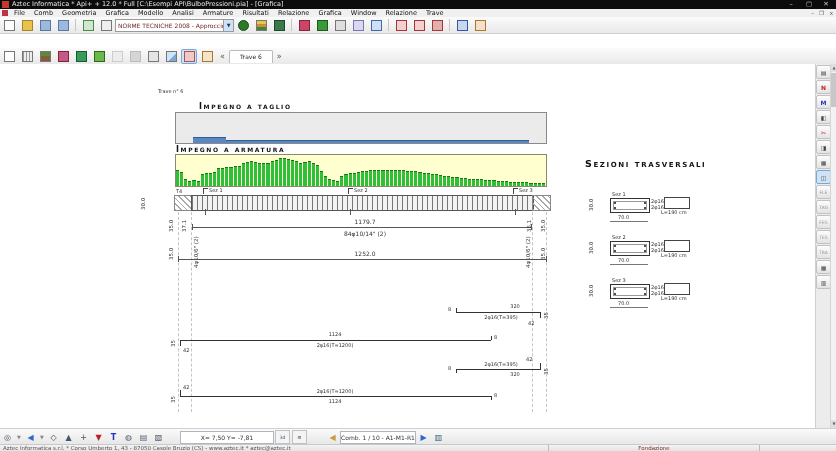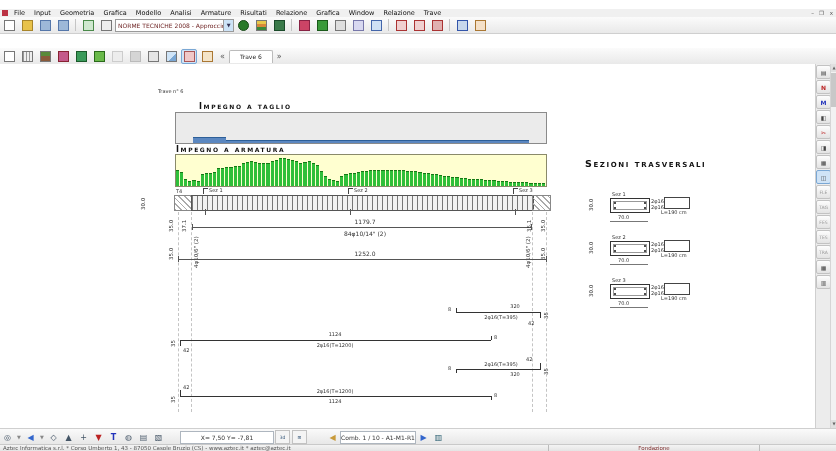--- a/index.html
+++ b/index.html
@@ -81,26 +81,33 @@
   .statusbar{left:0;top:444px;width:836px;height:7px;background:linear-gradient(#f3f3f3,#e2e2e2);
              border-top:1px solid #c9c9c9;font-size:5.5px;line-height:7px;color:#555;white-space:nowrap;}
   .scell{position:absolute;top:0;height:7px;border-left:1px solid #bbb;border-right:1px solid #bbb;
          text-align:center;color:#7c2a2a;}
 </style>
 </head>
 <body>
 
 <div class="app">
 
+  <div class="abs titlebar">
+    <span class="abs" style="left:2px;top:1px;width:7px;height:7px;background:#c23a2a;"></span>
+    <span class="ttl">Aztec Informatica * Api+ + 12.0 * Full  [C:\Esempi API\BulboPressioni.pia]  - [Grafica]</span>
+    <span class="tbtn" style="right:38px;">–</span>
+    <span class="tbtn" style="right:20px;">▢</span>
+    <span class="tbtn" style="right:3px;">✕</span>
+  </div>
 
   <div class="abs menubar">
     <span class="abs" style="left:2px;top:1px;width:6px;height:6px;background:#b34;"></span>
     <span style="margin-left:12px;display:inline-block;"></span>
     <span class="mi">File</span>
-    <span class="mi">Input</span>
+    <span class="mi">Comb</span>
     <span class="mi">Geometria</span>
     <span class="mi">Grafica</span>
     <span class="mi">Modello</span>
     <span class="mi">Analisi</span>
     <span class="mi">Armature</span>
     <span class="mi">Risultati</span>
     <span class="mi">Relazione</span>
     <span class="mi">Grafica</span>
     <span class="mi">Window</span>
     <span class="mi">Relazione</span>

